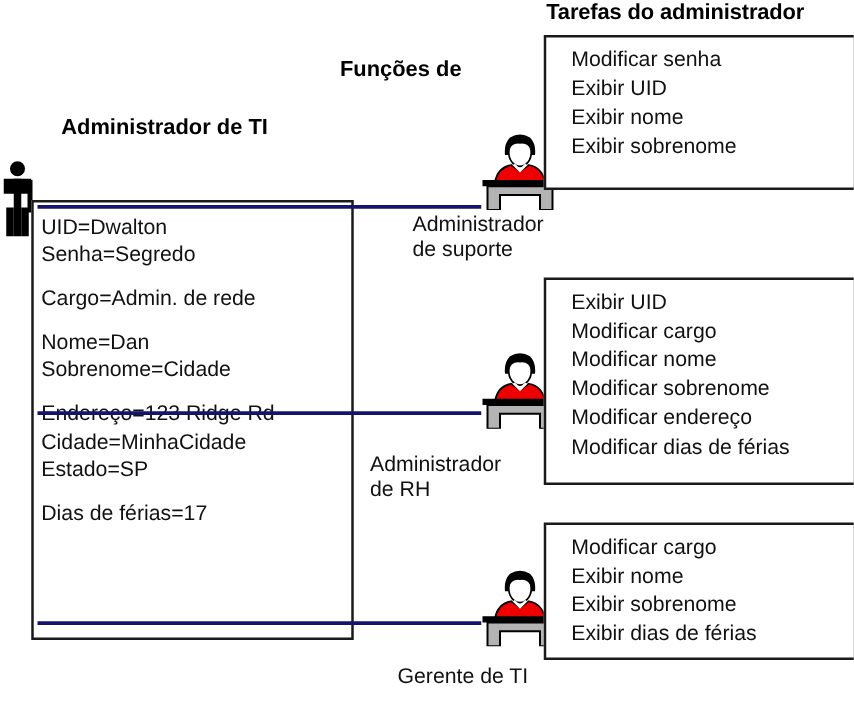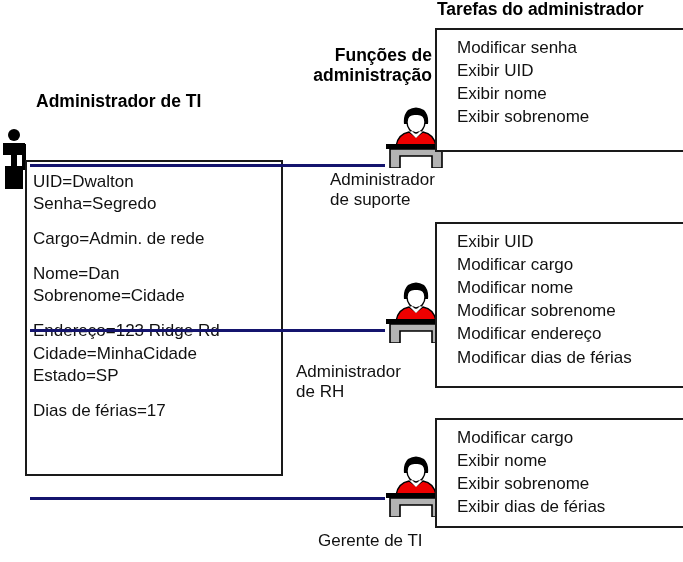--- a/index.html
+++ b/index.html
@@ -13,26 +13,26 @@
   #stage{position:absolute;left:0;top:0;width:683px;height:562px;border-radius:27px;}
 
   .hdr{
     position:absolute;
     font-weight:bold;
     color:#000;
     line-height:1.12;
     white-space:nowrap;
   }
   #hdr-tasks{left:437px;top:0px;font-size:17.5px;letter-spacing:-0.1px;}
-  #hdr-funcs{left:272px;top:46px;font-size:17.5px;text-align:right;white-space:normal;width:160px;}
-  #hdr-itadmin{left:36px;top:92px;font-size:17.5px;}
+  #hdr-funcs{left:272px;top:46px;font-size:17.5px;text-align:left;white-space:normal;width:160px;}
+  #hdr-itadmin{left:49px;top:92px;font-size:17.5px;}
 
   
   #data-box{
-    position:absolute;left:25px;top:160px;width:258px;height:316px;
+    position:absolute;left:25px;top:160px;width:258px;height:352px;
     border:2px solid #1a1a1a;background:#fff;box-sizing:border-box;
   }
   #data-lines{
     position:absolute;left:6px;top:9px;right:2px;
     font-size:17px;color:#111;line-height:1.30;
   }
   .dline{white-space:nowrap;}
   .dgap{height:13px;}
 
   
@@ -75,21 +75,20 @@
 </style>
 </head>
 <body>
 
 <div id="stage">
 
   <div class="hdr" id="hdr-tasks">Tarefas do administrador</div>
 
   <div class="hdr" id="hdr-funcs">
     <div>Funções de</div>
-    <div>administração</div>
   </div>
 
   <div class="hdr" id="hdr-itadmin">Administrador de TI</div>
 
   <svg id="stick" viewBox="0 0 40 62">
     <circle cx="12" cy="7" r="6" fill="#000"></circle>
     <rect x="1" y="15" width="22" height="12" fill="#000"></rect>
     <rect x="9" y="15" width="6" height="46" fill="#000"></rect>
     <rect x="3" y="38" width="6" height="23" fill="#000"></rect>
     <rect x="15" y="38" width="6" height="23" fill="#000"></rect>

